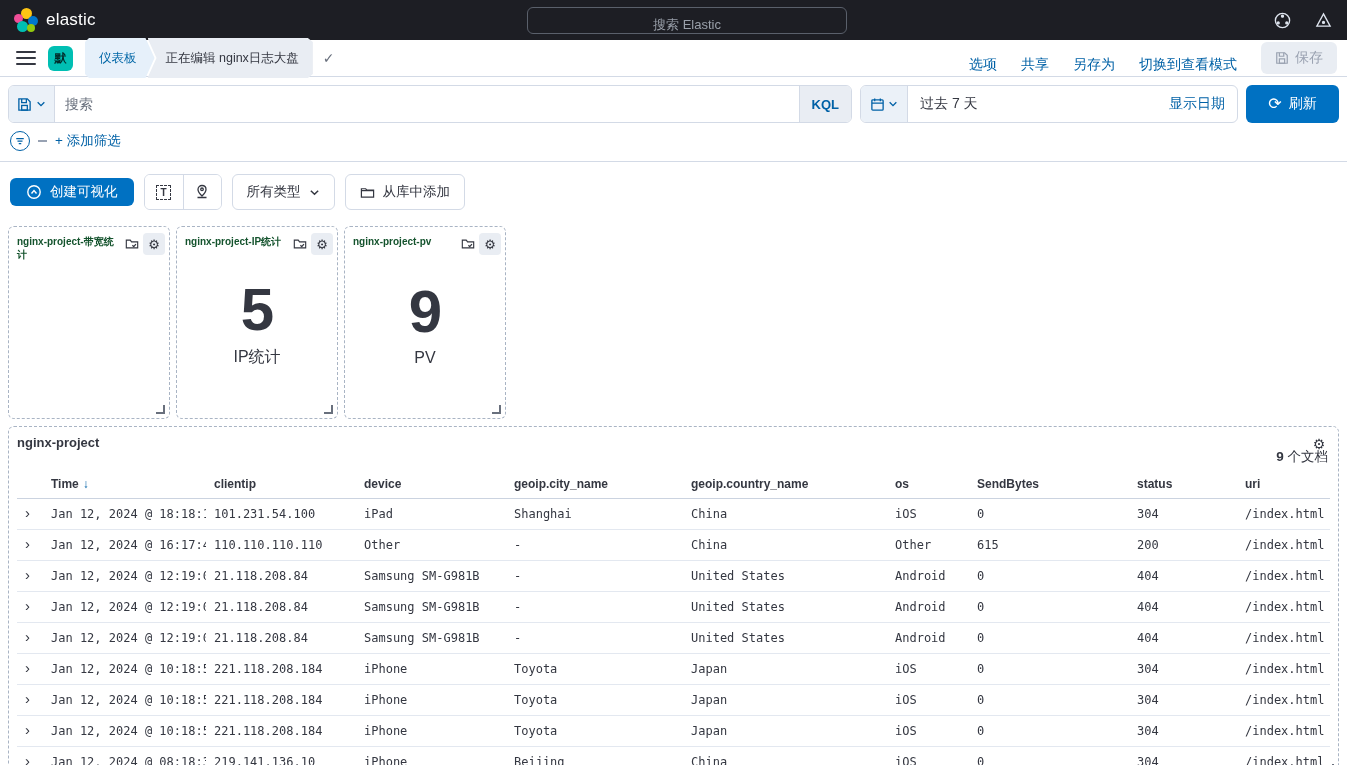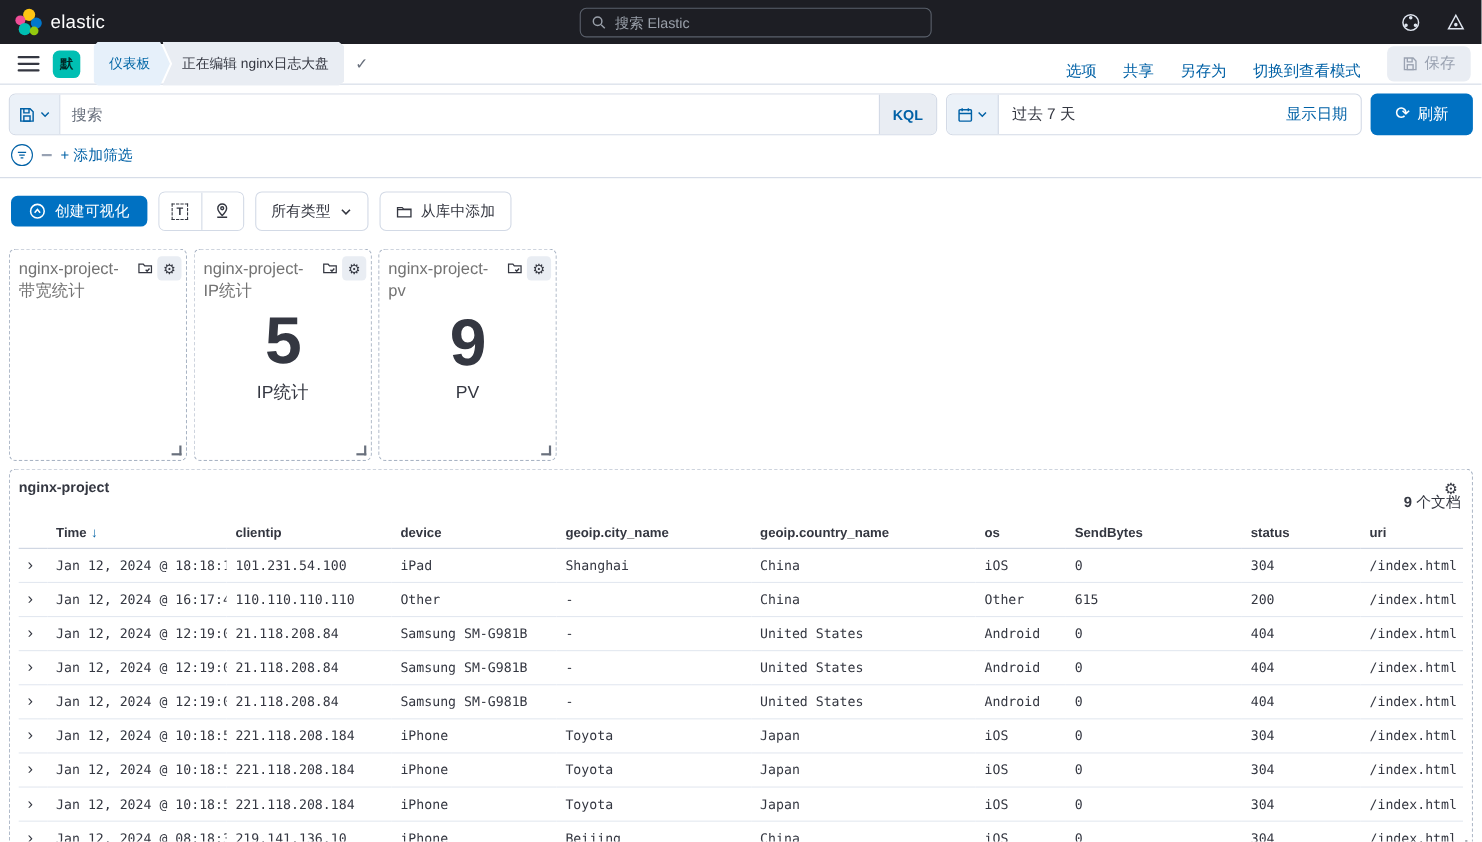--- a/index.html
+++ b/index.html
@@ -5,21 +5,21 @@
   * { margin:0; padding:0; box-sizing:border-box; }
   html,body { width:1347px; height:765px; overflow:hidden; }
   body { font-family:"Liberation Sans","DejaVu Sans",sans-serif; background:#fff; color:#343741; font-size:14px; }
 
   
   .top-header { position:relative; height:40px; background:#1d1e24; display:flex; align-items:center; padding:0 14px; }
   .logo { display:flex; align-items:center; gap:8px; }
   .logo-mark { width:24px; height:24px; position:relative; }
   .logo-mark i { position:absolute; border-radius:50%; }
   .logo-text { color:#fff; font-size:17px; letter-spacing:.2px; }
-  .hdr-search { position:absolute; left:527px; top:7px; width:320px; height:27px; background:#1d1e24; border:1px solid #5a606b; border-radius:6px; display:flex; align-items:center; gap:8px; padding:0 10px; color:#9aa0aa; font-size:13px; }
+  .hdr-search { position:absolute; left:527px; top:7px; width:320px; height:27px; background:#1d1e24; border:1px solid #5a606b; border-radius:6px; display:flex; align-items:center; gap:8px; padding:0 10px; color:#9aa0aa; font-size:13px;flex-direction:column; }
   .hdr-right { margin-left:auto; display:flex; align-items:center; gap:22px; color:#dfe5ef; }
   .hdr-right svg { display:block; }
 
   
   .nav-bar { height:37px; display:flex; align-items:center; padding:0 10px; border-bottom:1px solid #d3dae6; background:#fff; }
   .hamburger { width:20px; height:14px; display:flex; flex-direction:column; justify-content:space-between; margin:0 12px 0 6px; cursor:pointer; }
   .hamburger i { height:2px; background:#343741; border-radius:1px; }
   .space-badge { width:25px; height:25px; border-radius:6px; background:#00bfb3; color:#002b29; font-weight:bold; font-size:12px; display:flex; align-items:center; justify-content:center; margin-right:12px; cursor:pointer; }
   .crumbs { display:flex; align-items:center; }
   .crumb { font-size:12.5px; padding:4px 14px; line-height:1; display:flex; align-items:center; height:40px; }
@@ -56,21 +56,21 @@
   .btn-outline { height:36px; background:#fff; border:1px solid #d3dae6; border-radius:6px; color:#343741; font-size:13.5px; display:flex; align-items:center; gap:8px; padding:0 14px; cursor:pointer; }
   .t-box { width:15px; height:15px; border:1px dashed #343741; font-size:10px; font-weight:bold; display:flex; align-items:center; justify-content:center; }
 
   
   .dash { padding:4px 8px; }
   .metric-row { display:flex; gap:6px; }
   .panel { position:relative; background:#fff; border:1px dashed #a9b4c4; border-radius:6px; }
   .panel::after { content:""; position:absolute; right:4px; bottom:4px; width:7px; height:7px; border-right:2px solid #69707d; border-bottom:2px solid #69707d; }
   .metric-panel { width:162px; height:193px; }
   .panel-hdr { display:flex; align-items:flex-start; justify-content:space-between; padding:6px 4px 0 8px; }
-  .panel-title { font-size:15px; font-weight:normal; color:#737373; line-height:1.3; padding-top:2px; }
+  .panel-title { font-size:10px; font-weight:bold; color:#14532d; line-height:1.3; padding-top:2px; }
   .panel-icons { display:flex; align-items:center; flex-shrink:0; }
   .pi-btn { width:22px; height:22px; display:flex; align-items:center; justify-content:center; color:#343741; border:none; background:transparent; border-radius:4px; cursor:pointer; }
   .pi-btn.gear-bg { background:#e9edf3; }
   .metric-body { position:absolute; top:50%; left:0; right:0; transform:translateY(-50%); text-align:center; }
   .metric-value { font-weight:bold; color:#343741; line-height:1.05; letter-spacing:-1px; }
   .v-md { font-size:41px; }
   .v-lg { font-size:60px; }
   .metric-label { font-size:16px; color:#343741; margin-top:6px; }
 
   

